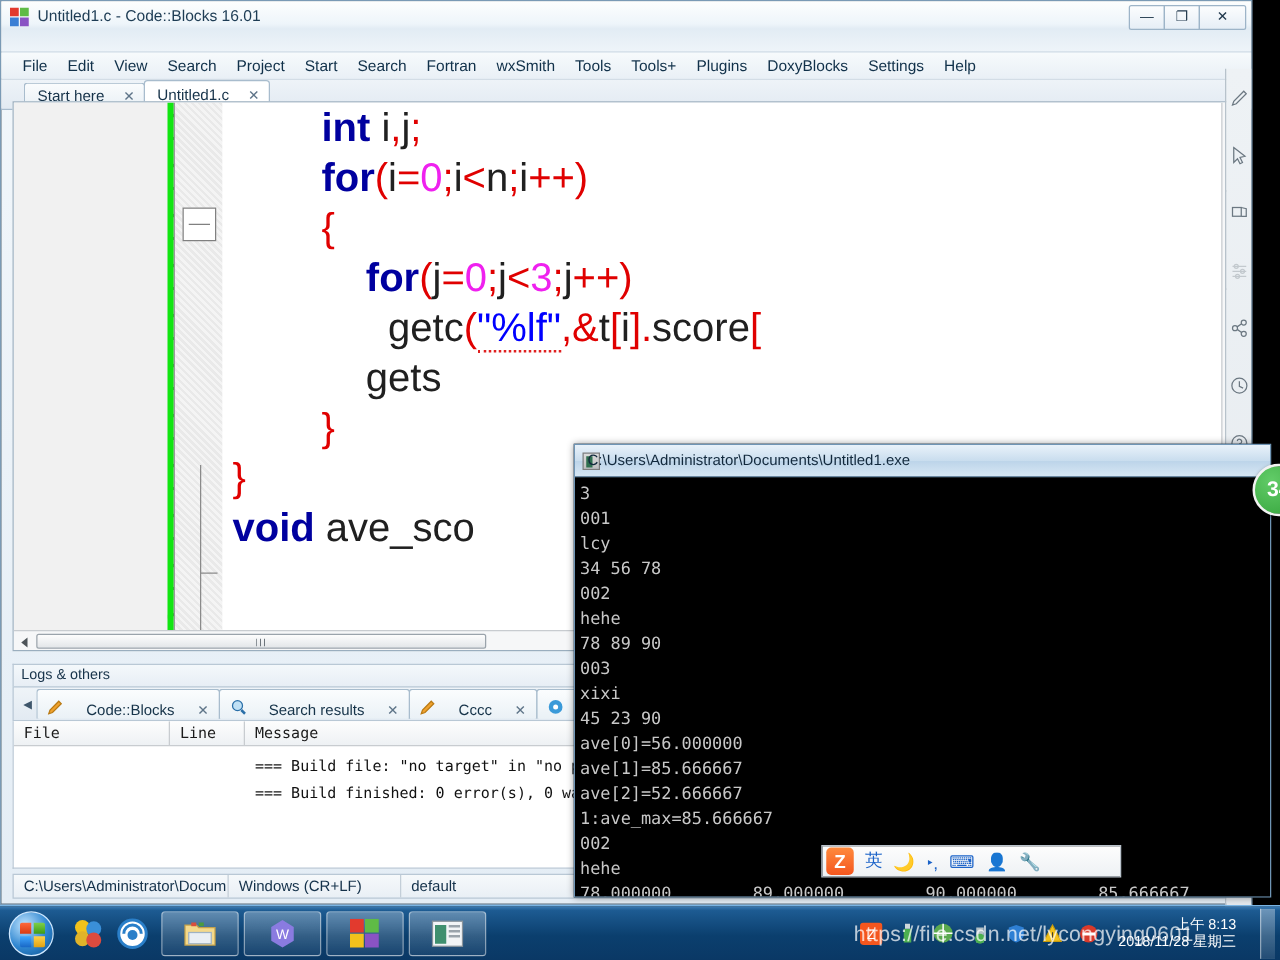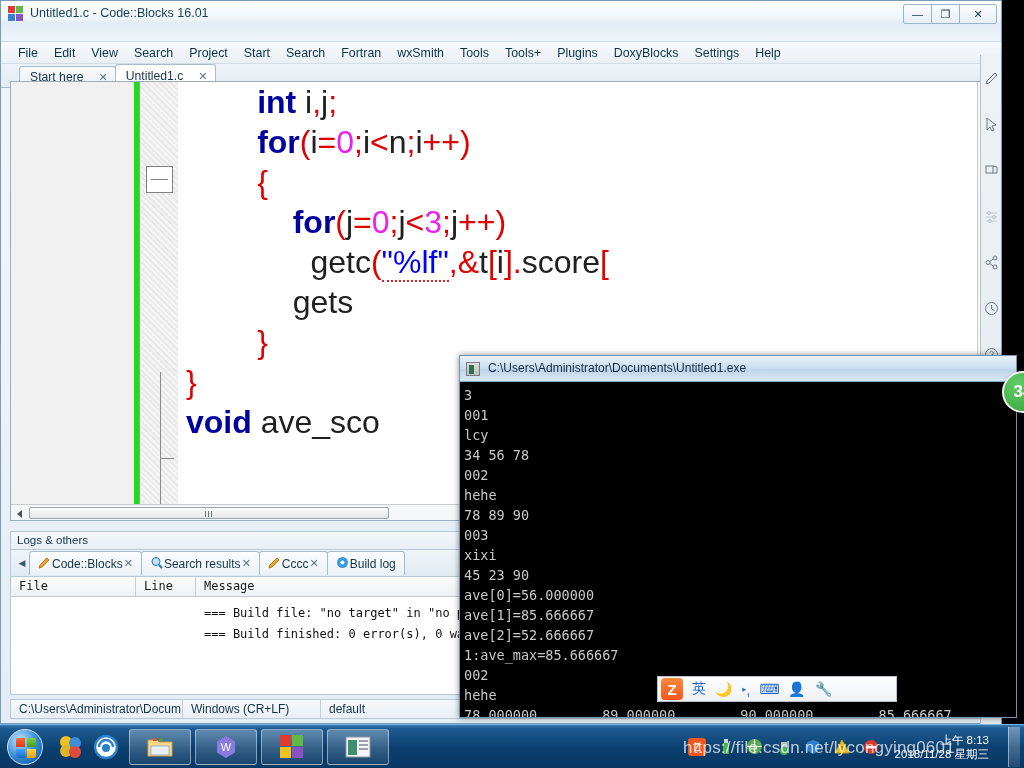--- a/index.html
+++ b/index.html
@@ -115,21 +115,21 @@
   .hleft{ position:absolute; left:6px; top:5px; width:0;height:0;
     border-top:4px solid transparent;border-bottom:4px solid transparent;border-right:5px solid #4d5459;}
 
   
   .logs-title{ position:absolute; left:9px; top:530px; width:984px; height:18px;
     background:linear-gradient(#f4f8fb,#e7eef5); border:1px solid #b9c8d5; border-bottom:none;
     font-size:11.5px; color:#17334a; padding:2px 0 0 6px;}
   .logs-tabs{ position:absolute; left:9px; top:548px; width:984px; height:28px;
     background:linear-gradient(#eff4f8,#e2eaf2); border:1px solid #b9c8d5;
     display:flex; align-items:center; padding-left:4px;}
-  .ltab{ height:24px; display:flex; align-items:center; gap:1px; padding:0 8px;
+  .ltab{ height:24px; display:flex; align-items:flex-end; gap:18px; padding:0 8px;
     border:1px solid #a8bccd; border-bottom:none; border-radius:3px 3px 0 0;
     background:linear-gradient(#fbfdfe,#eaf1f6); margin-right:-1px; font-size:12px; color:#163349;
     white-space:nowrap;}
   .ltab .x{ color:#5e7488; font-size:11px;}
   .larrow{ width:14px; text-align:center; color:#3e566b; font-size:9px;}
   .logs-body{ position:absolute; left:9px; top:576px; width:984px; height:118px;
     background:#fff; border:1px solid #b9c8d5; border-top:none; overflow:hidden;}
   .log-head{ display:flex; height:20px; background:linear-gradient(#fdfdfd,#eef1f4);
     border-bottom:1px solid #c8ccd0; font-family:"DejaVu Sans Mono",monospace; font-size:12px;}
   .log-head div{ padding:2px 0 0 8px; border-right:1px solid #c8ccd0; color:#1b1b1b;}
@@ -157,21 +157,21 @@
   }
   .con-title{
     height:26px; position:relative;
     background:linear-gradient(#e9f2fa,#c9ddee 50%,#bcd4e9 51%,#d7e7f4);
     border-bottom:1px solid #7fa4c3;
   }
   .con-title .ci{ position:absolute; left:6px; top:6px; width:14px; height:14px;
     background:linear-gradient(#dcdcdc,#bfbfbf); border:1px solid #7d7d7d;}
   .con-title .ci:after{ content:""; position:absolute; left:2px; top:2px; width:5px; height:9px;
     background:#2e6f4f;}
-  .con-title .ct{ position:absolute; left:28px; top:5px; font-size:12px; color:#12293d;
+  .con-title .ct{ position:absolute; left:10px; top:5px; font-size:12px; color:#12293d;
     white-space:nowrap;}
   .con-body{
     position:absolute; left:0; top:26px; right:0; bottom:0; background:#000;
     color:#c8c8c8; font-family:"DejaVu Sans Mono", monospace; font-size:13.5px;
     line-height:20px; padding:3px 0 0 4px; white-space:pre; overflow:hidden;
   }
 
   
   #badge{
     position:absolute; left:1002px; top:371px; width:42px; height:42px;

